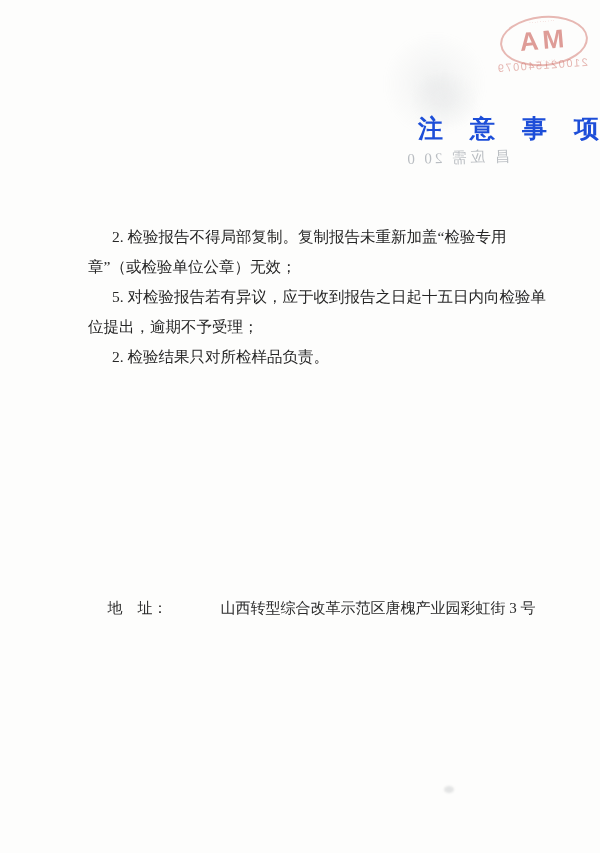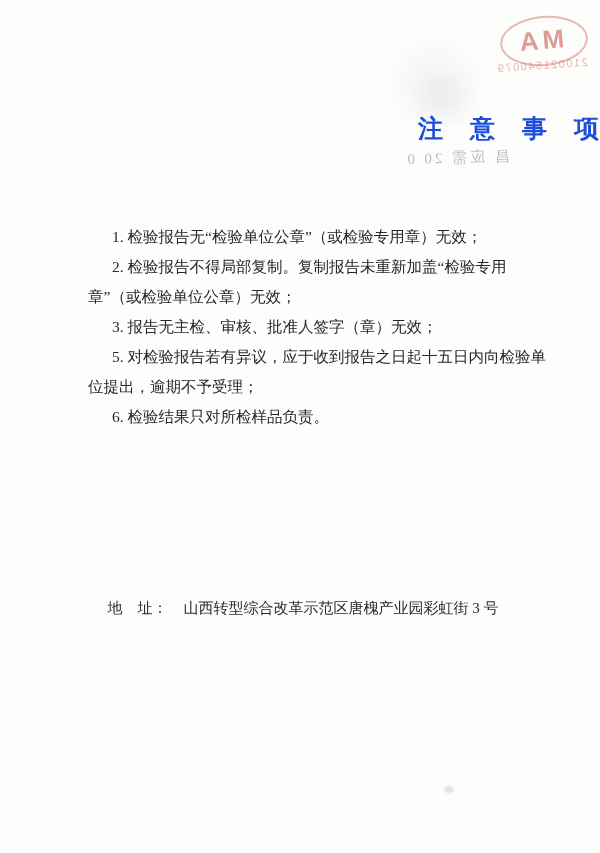--- a/index.html
+++ b/index.html
@@ -73,21 +73,21 @@
   .notes {
     position:absolute; left:88px; top:222px; width:458px;
     font-size:15.5px; line-height:30px; color:#262626;
   }
   .notes p { margin:0; text-indent:24px; }
 
   
   .contact { position:absolute; left:85px; top:568px; font-size:15px; color:#2a2a2a; }
   .contact-row { height:27px; line-height:27px; white-space:pre; }
   .contact-label { display:inline-block; min-width:76px; }
-  .contact-value { display:inline-block; }
+  .contact-value { display:inline-block;margin-left:37px; }
 
   .speck {
     position:absolute; left:444px; top:786px; width:10px; height:7px;
     background:rgba(150,155,160,0.25); border-radius:50%; filter:blur(1px);
   }
 </style>
 </head>
 <body>
 
 <div class="page">
@@ -101,25 +101,23 @@
     <div class="stamp-text">AM</div>
     <div class="stamp-rim-bottom">········</div>
   </div>
   <div class="stamp-serial">210021540079</div>
 
   <div class="title">注　意　事　项</div>
 
   <div class="bleed-text">昌 应需 20 0</div>
 
   <div class="notes">
-    <p>1. 检验报告无“检验单位公章”（或检验专用章）无效；</p>
     <p>2. 检验报告不得局部复制。复制报告未重新加盖“检验专用章”（或检验单位公章）无效；</p>
-    <p>3. 报告无主检、审核、批准人签字（章）无效；</p>
     <p>5. 对检验报告若有异议，应于收到报告之日起十五日内向检验单位提出，逾期不予受理；</p>
-    <p>6. 检验结果只对所检样品负责。</p>
+    <p>2. 检验结果只对所检样品负责。</p>
   </div>
 
   <div class="contact">
     <div class="contact-row">
       <span class="contact-label">地　址：</span><span class="contact-value">山西转型综合改革示范区唐槐产业园彩虹街 3 号</span>
     </div>
   </div>
 
   <div class="speck"></div>
 

